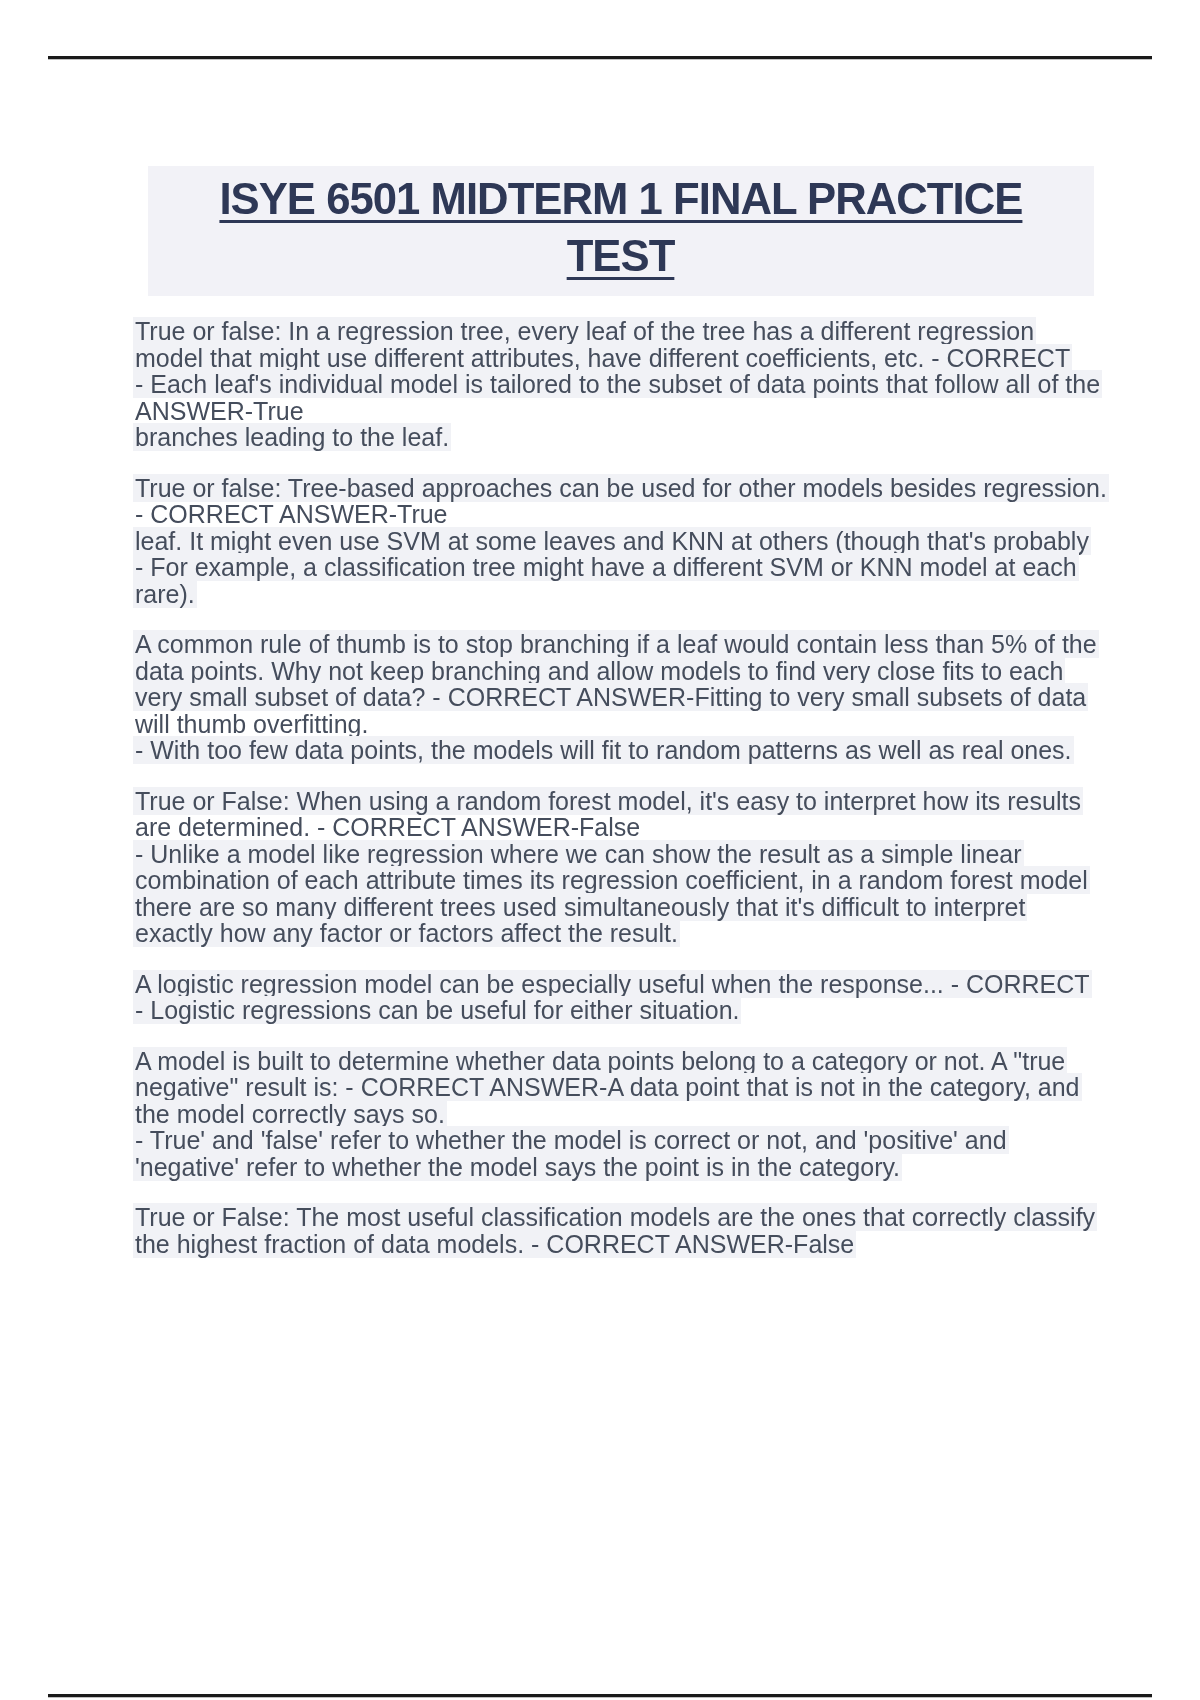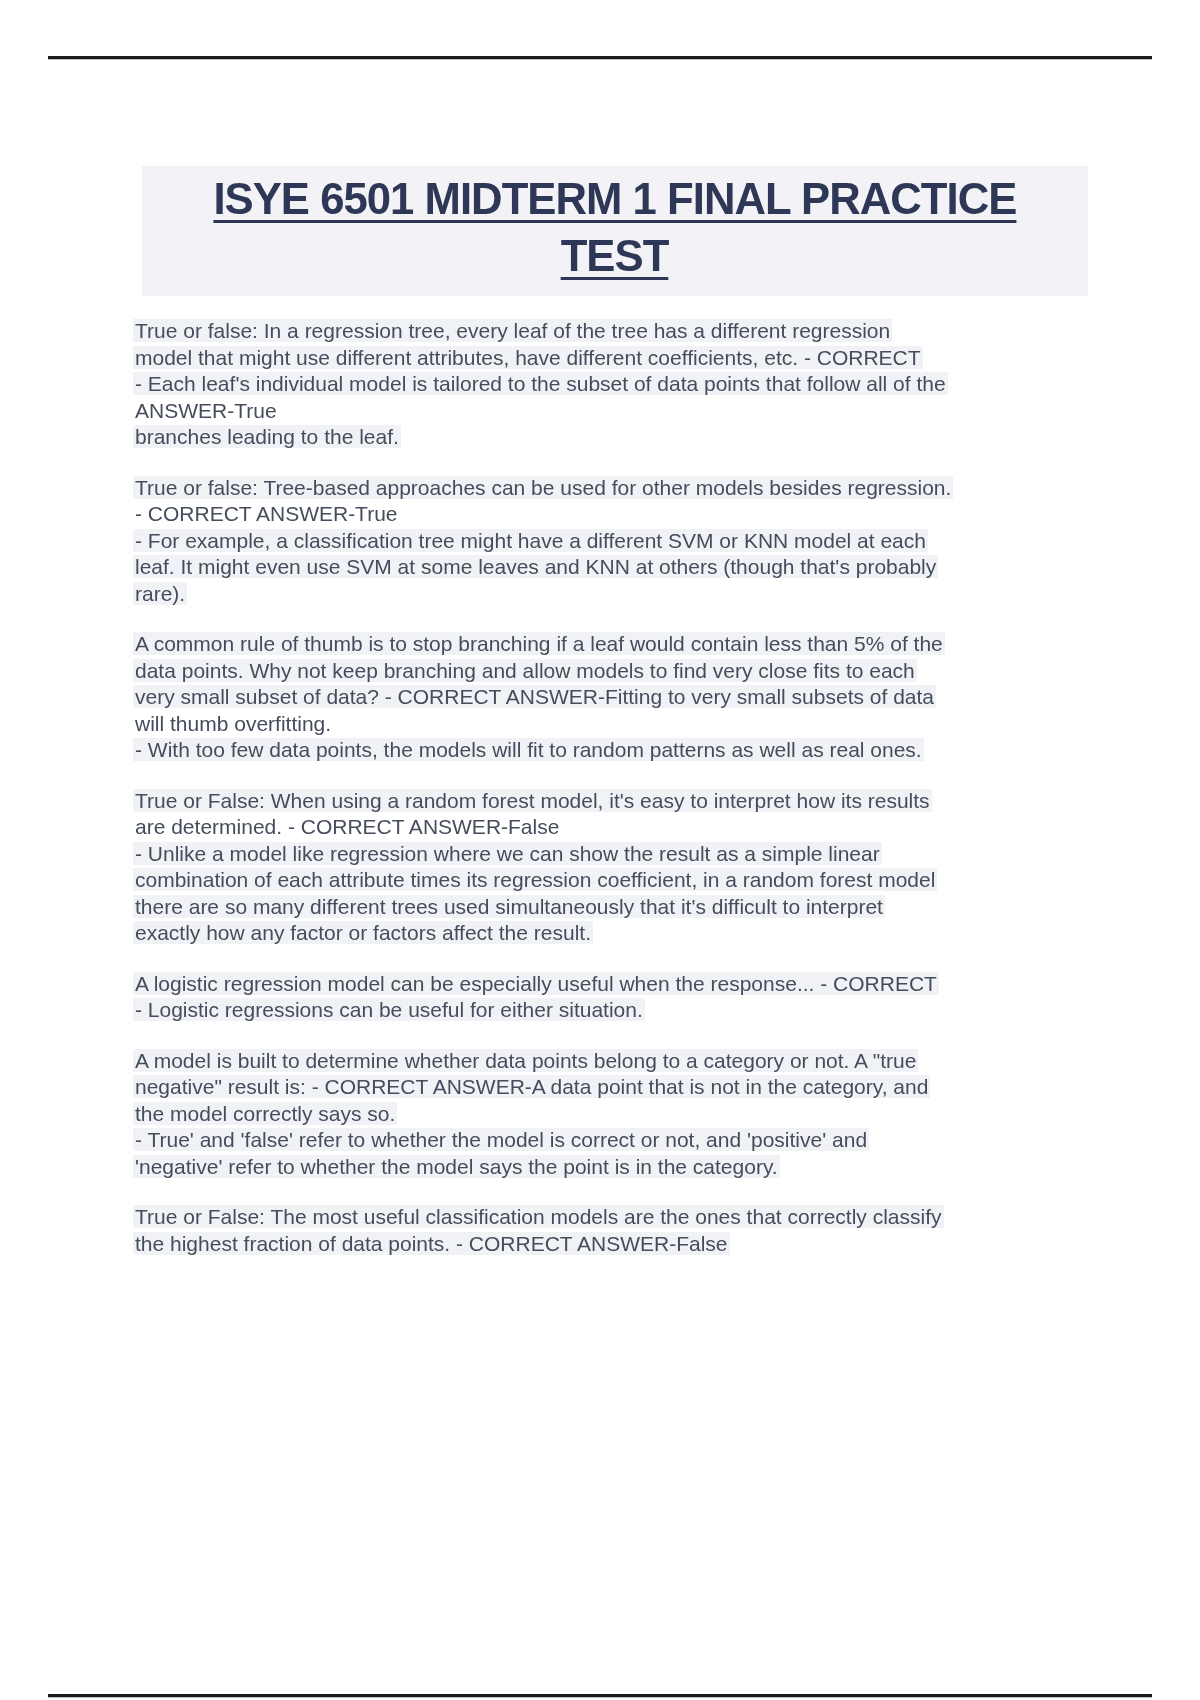--- a/index.html
+++ b/index.html
@@ -17,21 +17,21 @@
     width: 1104px;
     height: 3px;
     background: #1a1a1a;
     box-shadow: 0 1px 0 rgba(0,0,0,0.25);
   }
   .rule-top { top: 56px; }
   .rule-bottom { top: 1694px; }
 
   .title-block {
     position: absolute;
-    left: 142px;
+    left: 148px;
     top: 166px;
     width: 946px;
     background: #f2f2f7;
     text-align: center;
     padding: 6px 0 14px 0;
   }
   .title-line {
     display: inline-block;
     font-size: 45px;
     font-weight: 700;
@@ -43,21 +43,21 @@
     text-underline-offset: 6px;
     transform: scaleX(0.97);
   }
   .title-line2 { margin-top: 4px; }
 
   .content {
     position: absolute;
     left: 135px;
     top: 318px;
     width: 945px;
-    font-size: 21px;
+    font-size: 25px;
     line-height: 26.5px;
     color: #454d5c;
   }
   .para { margin: 0 0 24px 0; }
   .line { display: block; white-space: nowrap; }
   .t { display: inline; }
   .hl {
     background: #f1f2f6;
     box-shadow: 2px 0 0 #f1f2f6, -2px 0 0 #f1f2f6;
   }
@@ -77,22 +77,22 @@
       <div class="para">
         <div class="line"><span class="t hl">True or false: In a regression tree, every leaf of the tree has a different regression</span></div>
         <div class="line"><span class="t hl">model that might use different attributes, have different coefficients, etc. - CORRECT</span></div>
         <div class="line"><span class="t hl">- Each leaf's individual model is tailored to the subset of data points that follow all of the</span></div>
         <div class="line"><span class="t">ANSWER-True</span></div>
         <div class="line"><span class="t hl">branches leading to the leaf.</span></div>
       </div>
       <div class="para">
         <div class="line"><span class="t hl">True or false: Tree-based approaches can be used for other models besides regression.</span></div>
         <div class="line"><span class="t">- CORRECT ANSWER-True</span></div>
+        <div class="line"><span class="t hl">leaf. It might even use SVM at some leaves and KNN at others (though that's probably</span></div>
         <div class="line"><span class="t hl">- For example, a classification tree might have a different SVM or KNN model at each</span></div>
-        <div class="line"><span class="t hl">leaf. It might even use SVM at some leaves and KNN at others (though that's probably</span></div>
         <div class="line"><span class="t hl">rare).</span></div>
       </div>
       <div class="para">
         <div class="line"><span class="t hl">A common rule of thumb is to stop branching if a leaf would contain less than 5% of the</span></div>
         <div class="line"><span class="t hl">data points. Why not keep branching and allow models to find very close fits to each</span></div>
         <div class="line"><span class="t hl">very small subset of data? - CORRECT ANSWER-Fitting to very small subsets of data</span></div>
         <div class="line"><span class="t">will thumb overfitting.</span></div>
         <div class="line"><span class="t hl">- With too few data points, the models will fit to random patterns as well as real ones.</span></div>
       </div>
       <div class="para">
@@ -109,18 +109,18 @@
       </div>
       <div class="para">
         <div class="line"><span class="t hl">A model is built to determine whether data points belong to a category or not. A "true</span></div>
         <div class="line"><span class="t hl">negative" result is: - CORRECT ANSWER-A data point that is not in the category, and</span></div>
         <div class="line"><span class="t hl">the model correctly says so.</span></div>
         <div class="line"><span class="t hl">- True' and 'false' refer to whether the model is correct or not, and 'positive' and</span></div>
         <div class="line"><span class="t hl">'negative' refer to whether the model says the point is in the category.</span></div>
       </div>
       <div class="para">
         <div class="line"><span class="t hl">True or False: The most useful classification models are the ones that correctly classify</span></div>
-        <div class="line"><span class="t hl">the highest fraction of data points. - CORRECT ANSWER-False</span></div>
+        <div class="line"><span class="t hl">the highest fraction of data models. - CORRECT ANSWER-False</span></div>
       </div>
     </div>
 
   <div class="rule rule-bottom"></div>
 </div>
 
 </body></html>

